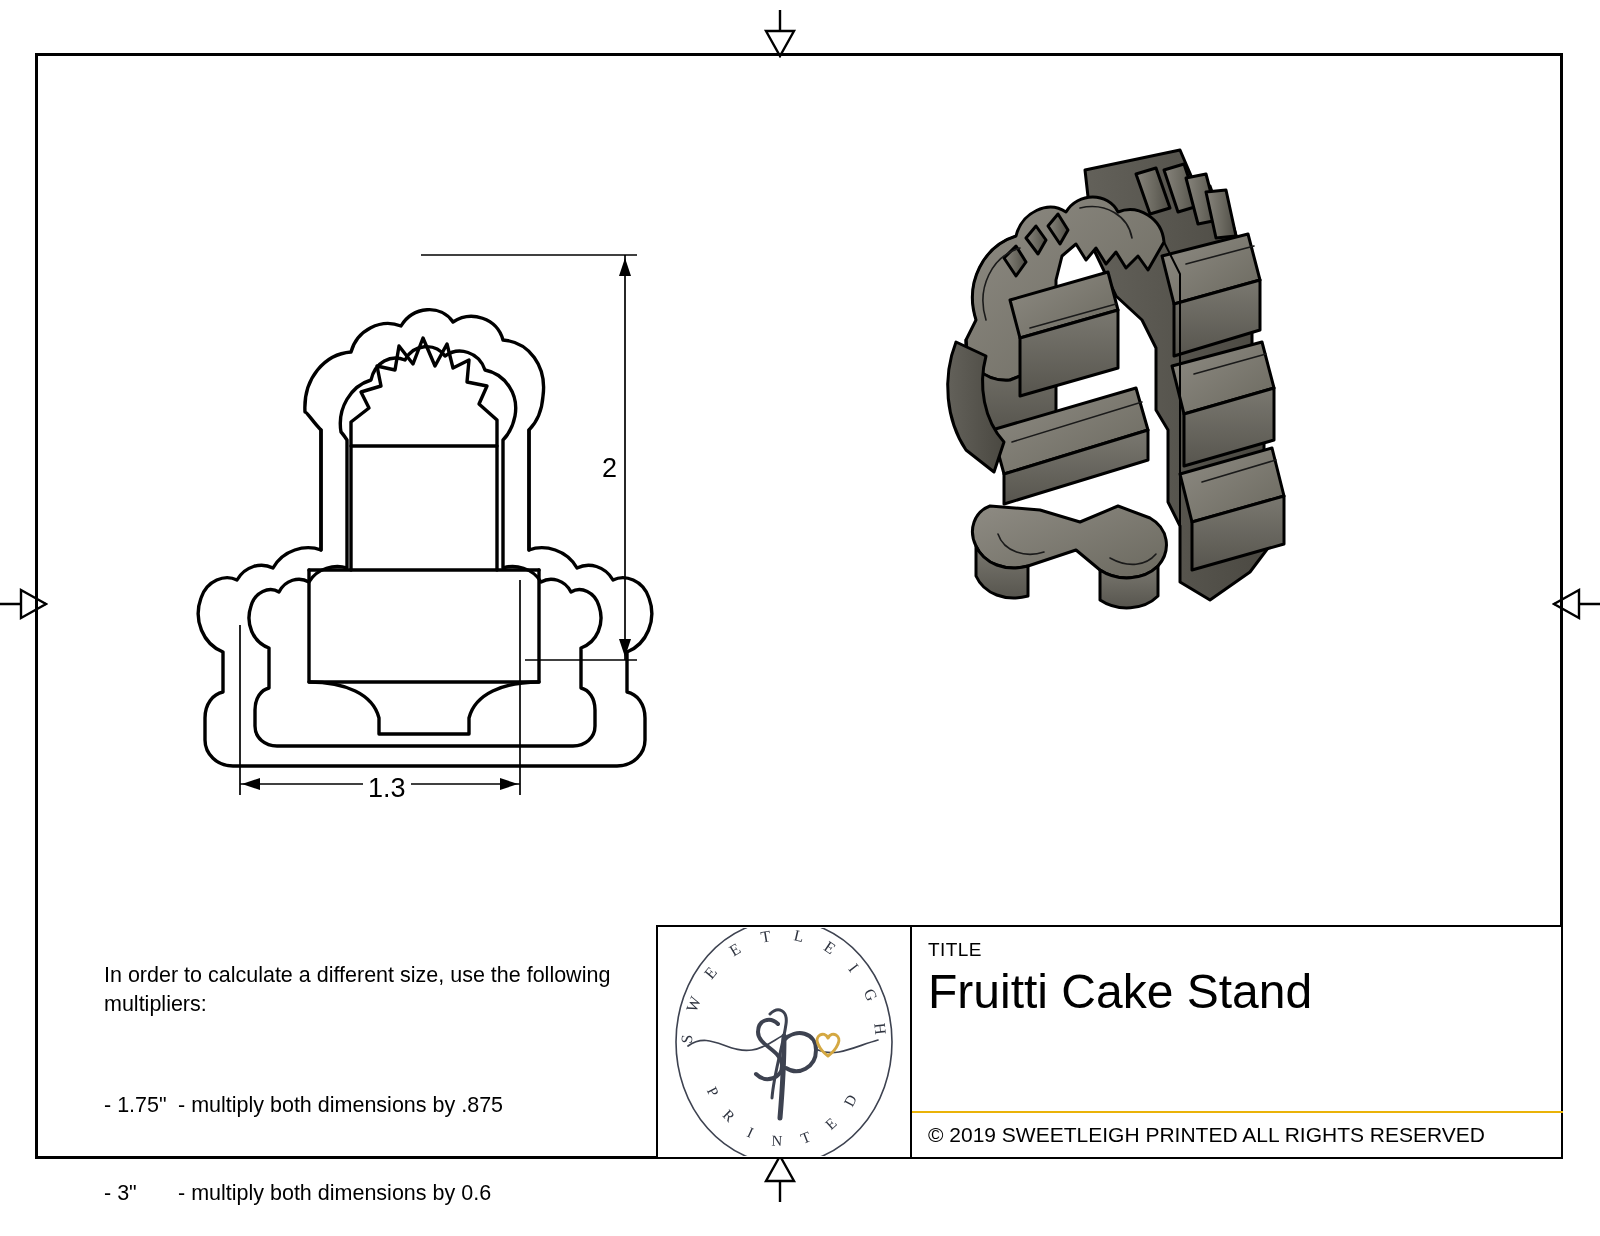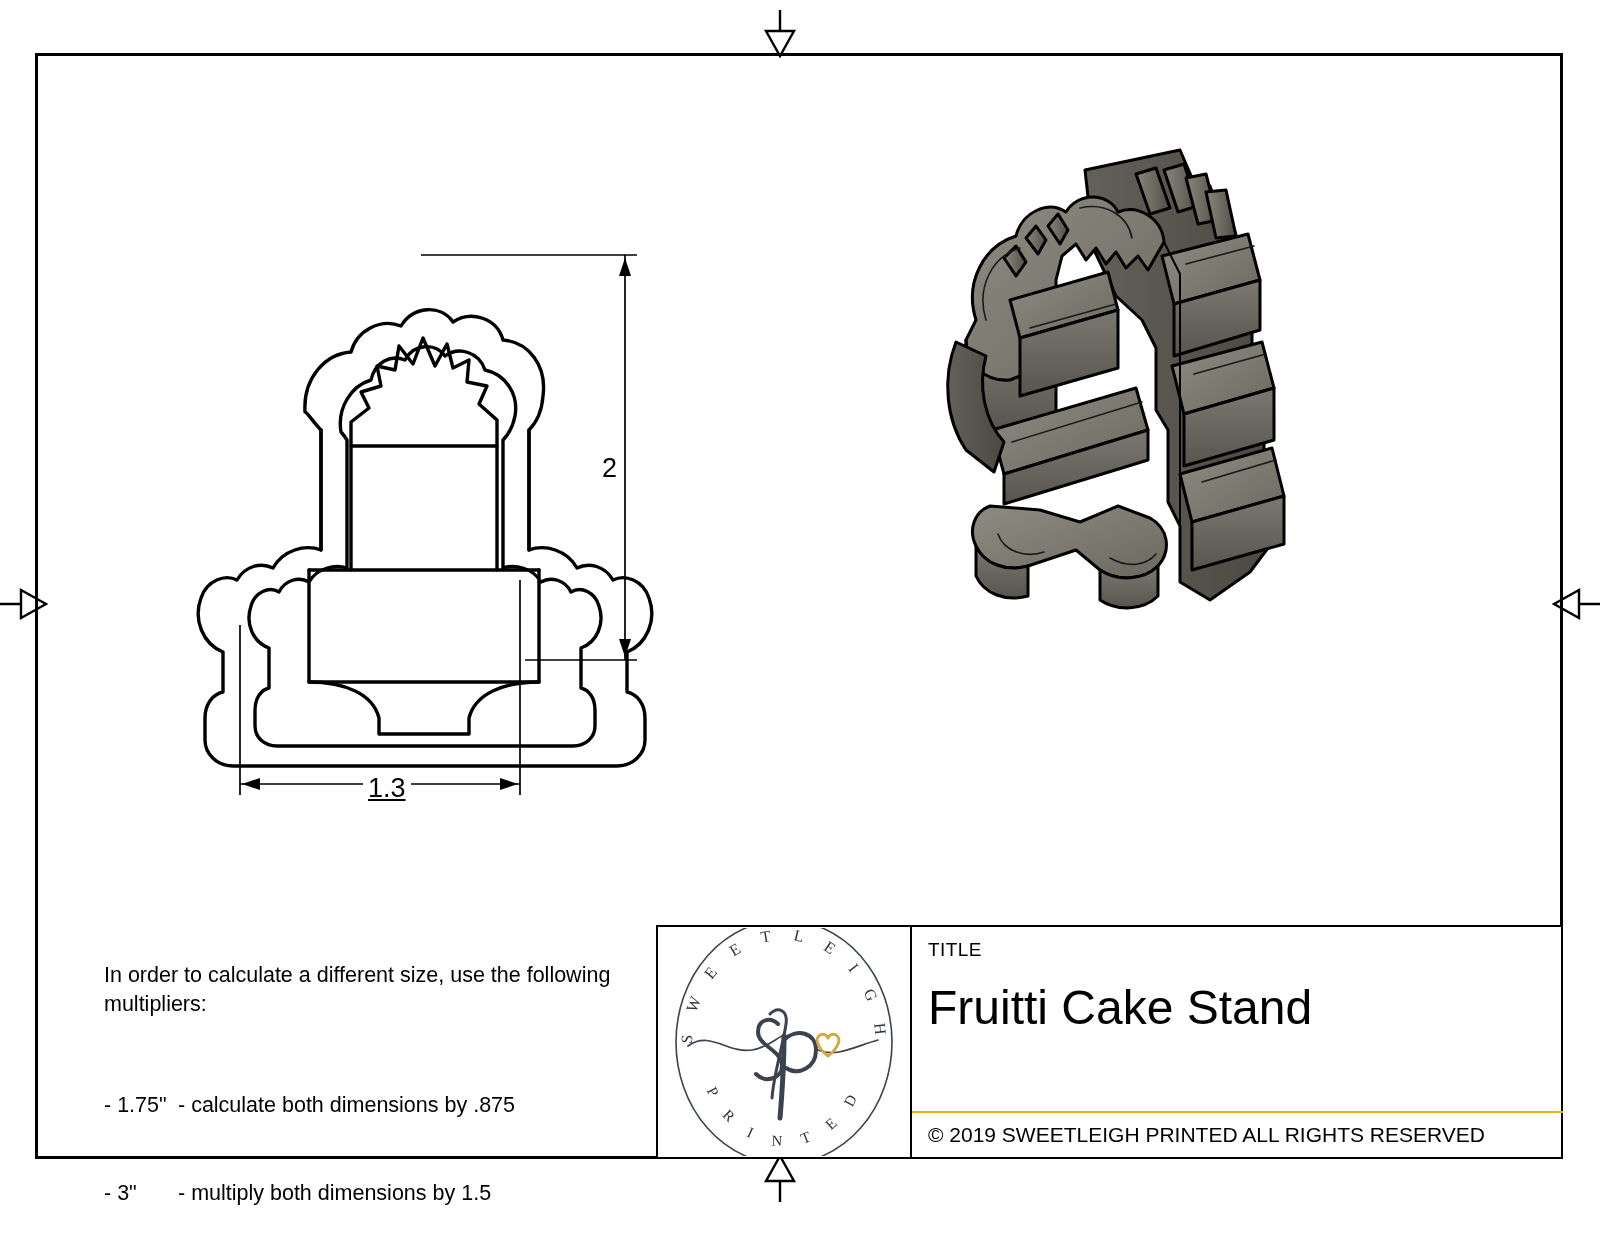--- a/index.html
+++ b/index.html
@@ -45,21 +45,21 @@
   
   .dimtext {
     position: absolute;
     font-family: "Liberation Sans", sans-serif;
     font-size: 27px;
     color: #000;
     background: #fff;
     line-height: 1;
   }
   #dim-v-text { left: 598px; top: 452px; padding: 3px 4px; }
-  #dim-h-text { left: 363px; top: 773px; padding: 2px 5px; text-decoration: underline; }
+  #dim-h-text { left: 363px; top: 773px; padding: 2px 5px; }
 
   
   #view3d {
     position: absolute;
     left: 880px;
     top: 130px;
     width: 420px;
     height: 520px;
   }
   #view3d svg { display: block; }
@@ -110,21 +110,21 @@
     padding: 12px 0 0 16px;
   }
   #title-label {
     font-size: 19px;
     letter-spacing: 0.4px;
     line-height: 22px;
   }
   #title-value {
     font-size: 48px;
     line-height: 58px;
-    margin-top: 18px;
+    margin-top: 2px;
     white-space: nowrap;
   }
   #copyright-cell {
     position: absolute;
     left: 254px; top: 186px;
     width: 651px;
     height: 44px;
     box-sizing: border-box;
     padding: 10px 0 0 16px;
     font-size: 21px;
@@ -392,22 +392,22 @@
           <path d="M 306 134 L 374 116"></path>
           <path d="M 314 244 L 386 224"></path>
           <path d="M 322 352 L 396 330"></path>
         </g>
       </g>
     </svg>
   </div>
 
   <div id="notes">
     <span class="intro">In order to calculate a different size, use the following multipliers:</span>
-    <span class="mrow"><span class="msize">- 1.75"</span><span>- calculate both dimensions by .875</span></span>
-    <span class="mrow"><span class="msize">- 3"</span><span>- multiply both dimensions by 1.5</span></span>
+    <span class="mrow"><span class="msize">- 1.75"</span><span>- multiply both dimensions by .875</span></span>
+    <span class="mrow"><span class="msize">- 3"</span><span>- multiply both dimensions by 0.6</span></span>
     
     
     
     
   </div>
 
   <div id="titleblock">
 
     <div id="logo-cell">
       <svg width="236" height="228" viewBox="0 0 236 228">

